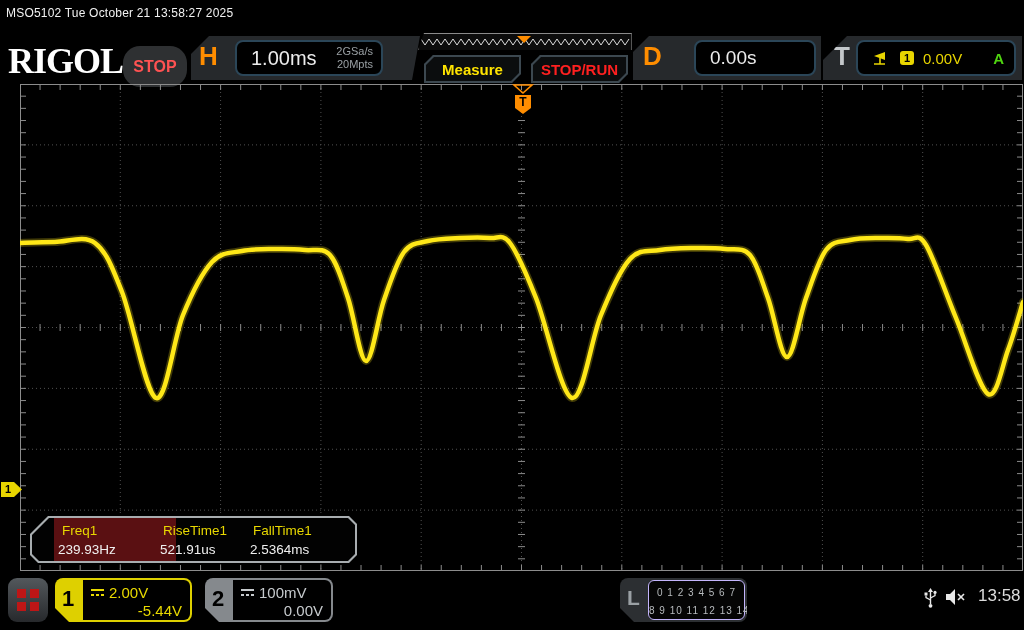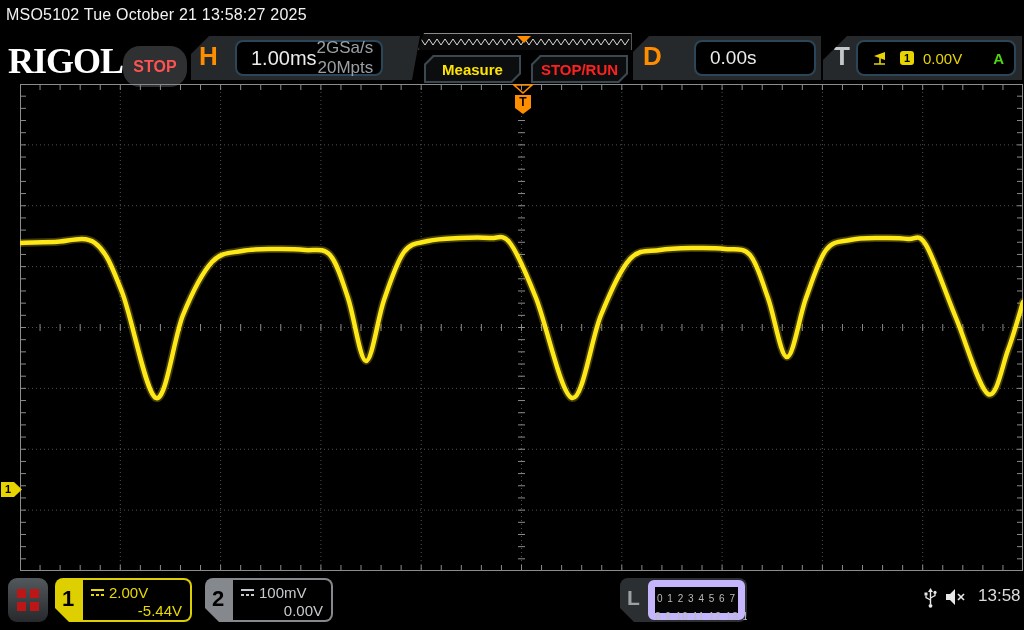--- a/index.html
+++ b/index.html
@@ -1,35 +1,35 @@
 <!DOCTYPE html>
 <html><head>
 <meta charset="utf-8">
 <style>
   * { margin:0; padding:0; box-sizing:border-box; }
   html,body { background:#000; }
   body { font-family:"Liberation Sans", sans-serif; }
   .screen { position:relative; width:1024px; height:630px; background:#000; overflow:hidden; }
 
   
-  .topbar-title { position:absolute; left:6px; top:6px; font-size:16px; color:#f2f2f2; letter-spacing:0.2px; }
+  .topbar-title { position:absolute; left:6px; top:6px; font-size:12px; color:#f2f2f2; letter-spacing:0.2px; }
 
   
   .logo { position:absolute; left:8px; top:40px; font-family:"Liberation Serif", serif; font-weight:700; font-size:36px; color:#ffffff; letter-spacing:-1px; }
   .stop-badge { position:absolute; left:123px; top:46px; width:64px; height:41px; background:#2e3032; border-radius:17px; display:flex; align-items:center; justify-content:center; color:#ff5252; font-weight:700; font-size:16px; }
 
   .bezel { position:absolute; top:36px; height:44px; background:#26292c; }
   .bezel-label { position:absolute; top:5px; font-size:26px; font-weight:700; }
   .inner-panel { position:absolute; top:4px; height:36px; background:#000; border:2px solid #2b4658; border-radius:8px; display:flex; align-items:center; }
 
   .h-bezel { left:191px; width:229px; clip-path:polygon(18px 0,100% 0,calc(100% - 8px) 100%,0 100%,0 18px); }
   .h-label { left:8px; color:#ff8d00; }
   .h-inner { left:44px; width:148px; }
   .h-timebase { font-size:20px; color:#ececec; padding-left:14px; flex:1; }
-  .h-rate { text-align:right; font-size:17px; color:#9aa0a4; line-height:1.2; padding-right:8px; }
+  .h-rate { text-align:right; font-size:11px; color:#9aa0a4; line-height:1.2; padding-right:8px; }
 
   .wave-strip { position:absolute; left:418px; top:33px; width:214px; height:17px; background:#0c0c0c; border-top:1px solid #8a8a8a; border-left:1px solid #555; border-right:1px solid #555; clip-path:polygon(6px 0,100% 0,100% 100%,0 100%); }
 
   .hdr-btn { position:absolute; top:55px; width:97px; height:28px; background:#3c4850; clip-path:polygon(9px 0,100% 0,100% calc(100% - 9px),calc(100% - 9px) 100%,0 100%,0 9px); box-shadow:0 0 0 3px #1b1e20; }
   .hdr-btn .btn-face { position:absolute; inset:2px; background:#0b0d0e; clip-path:polygon(8px 0,100% 0,100% calc(100% - 8px),calc(100% - 8px) 100%,0 100%,0 8px); display:flex; align-items:center; justify-content:center; font-size:15px; font-weight:700; }
   .measure-btn { left:424px; }
   .measure-btn .btn-face { color:#ffe400; }
   .stoprun-btn { left:531px; }
   .stoprun-btn .btn-face { color:#ff2020; }
 
@@ -68,21 +68,21 @@
   .ch-num { position:absolute; left:7px; top:8px; font-size:22px; font-weight:700; color:#000; }
   .ch-line1 { position:absolute; left:7px; top:4px; display:flex; align-items:center; gap:4px; }
   .ch-line2 { position:absolute; right:8px; top:22px; }
   .ch1-box { left:55px; width:137px; background:#ded000; clip-path:polygon(0 0,100% 0,100% 100%,14px 100%,0 calc(100% - 14px)); }
   .ch1-box .ch-content { color:#e8d900; }
   .ch2-box { left:205px; width:128px; background:#85898d; clip-path:polygon(0 0,100% 0,100% 100%,14px 100%,0 calc(100% - 14px)); }
   .ch2-box .ch-content { color:#c6cacd; }
 
   .la-box { position:absolute; left:620px; top:578px; width:127px; height:44px; background:#2c2f32; border-radius:8px; clip-path:polygon(0 0,100% 0,100% 100%,14px 100%,0 calc(100% - 14px)); }
   .la-label { position:absolute; left:7px; top:8px; font-size:21px; font-weight:700; color:#9aa0a4; }
-  .la-content { position:absolute; left:28px; top:2px; right:2px; bottom:2px; background:#050505; border:7px solid #c4b5fd; border-radius:6px; color:#b8bcbf; font-size:10px; text-align:center; line-height:1.75; padding-top:3px; letter-spacing:1px; white-space:nowrap; }
+  .la-content { position:absolute; left:28px; top:2px; right:2px; bottom:2px; background:#050505; border:1px solid #c4b5fd; border-radius:6px; color:#b8bcbf; font-size:10px; text-align:center; line-height:1.75; padding-top:3px; letter-spacing:1px; white-space:nowrap; }
 
   .status-icon { position:absolute; top:587px; }
   .usb-icon { left:922px; }
   .speaker-icon { left:944px; }
   .clock { position:absolute; left:978px; top:586px; font-size:17px; color:#dcdcdc; }
 </style>
 </head>
 <body>
 
 <div class="screen">
@@ -427,20 +427,31 @@
   </div>
 
   <svg class="trig-marker" width="25" height="32" viewBox="0 0 25 32">
     <polygon points="3,1 21,1 12,9" fill="none" stroke="#ff8d00" stroke-width="1.6"></polygon>
     <path d="M4,11 H20 V24 L12,30 L4,24 Z" fill="#ff8d00"></path>
     <text x="12" y="22" text-anchor="middle" font-size="12" font-weight="bold" fill="#000" font-family="Liberation Sans, sans-serif">T</text>
   </svg>
 
   <div class="ch1-marker">1</div>
 
+  <div class="meas-panel">
+    <div class="meas-inner">
+      <div class="meas-hl"></div>
+      <div class="meas-label" style="left:30px">Freq1</div>
+      <div class="meas-label" style="left:131px">RiseTime1</div>
+      <div class="meas-label" style="left:221px">FallTime1</div>
+      <div class="meas-value" style="left:26px">239.93Hz</div>
+      <div class="meas-value" style="left:128px">521.91us</div>
+      <div class="meas-value" style="left:218px">2.5364ms</div>
+    </div>
+  </div>
 
   <div class="menu-btn">
     <div class="menu-grid">
         <span></span>
         <span></span>
         <span></span>
         <span></span>
       </div>
   </div>
 

